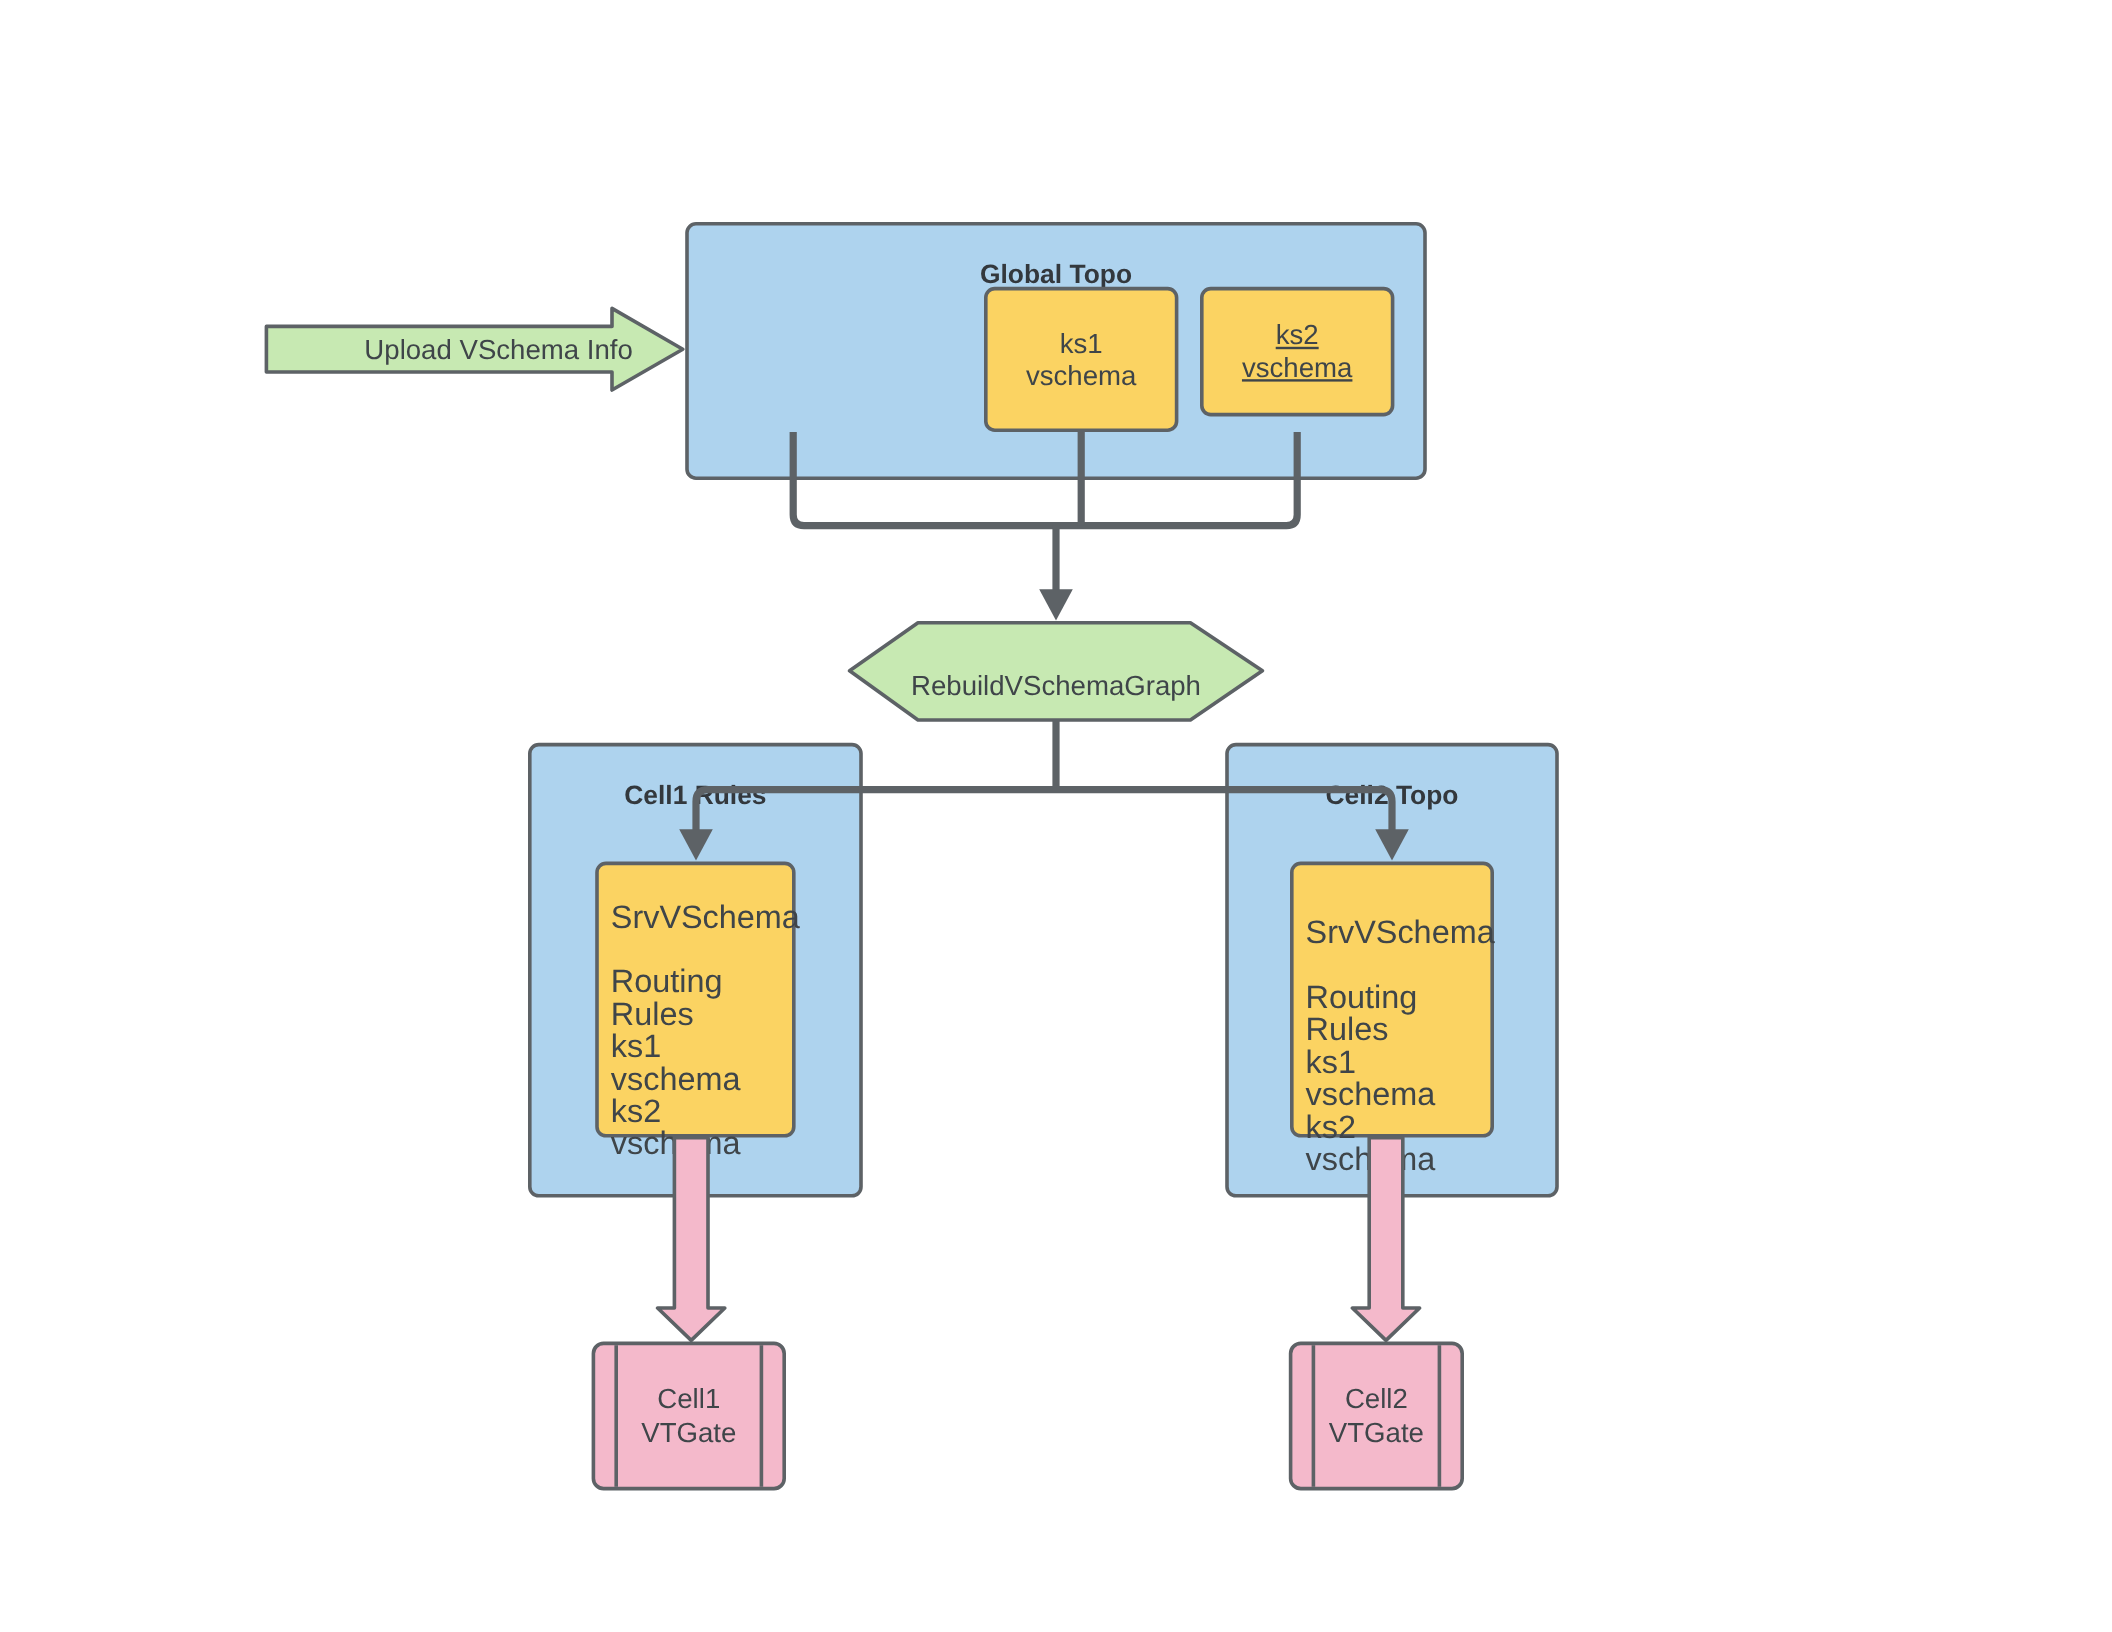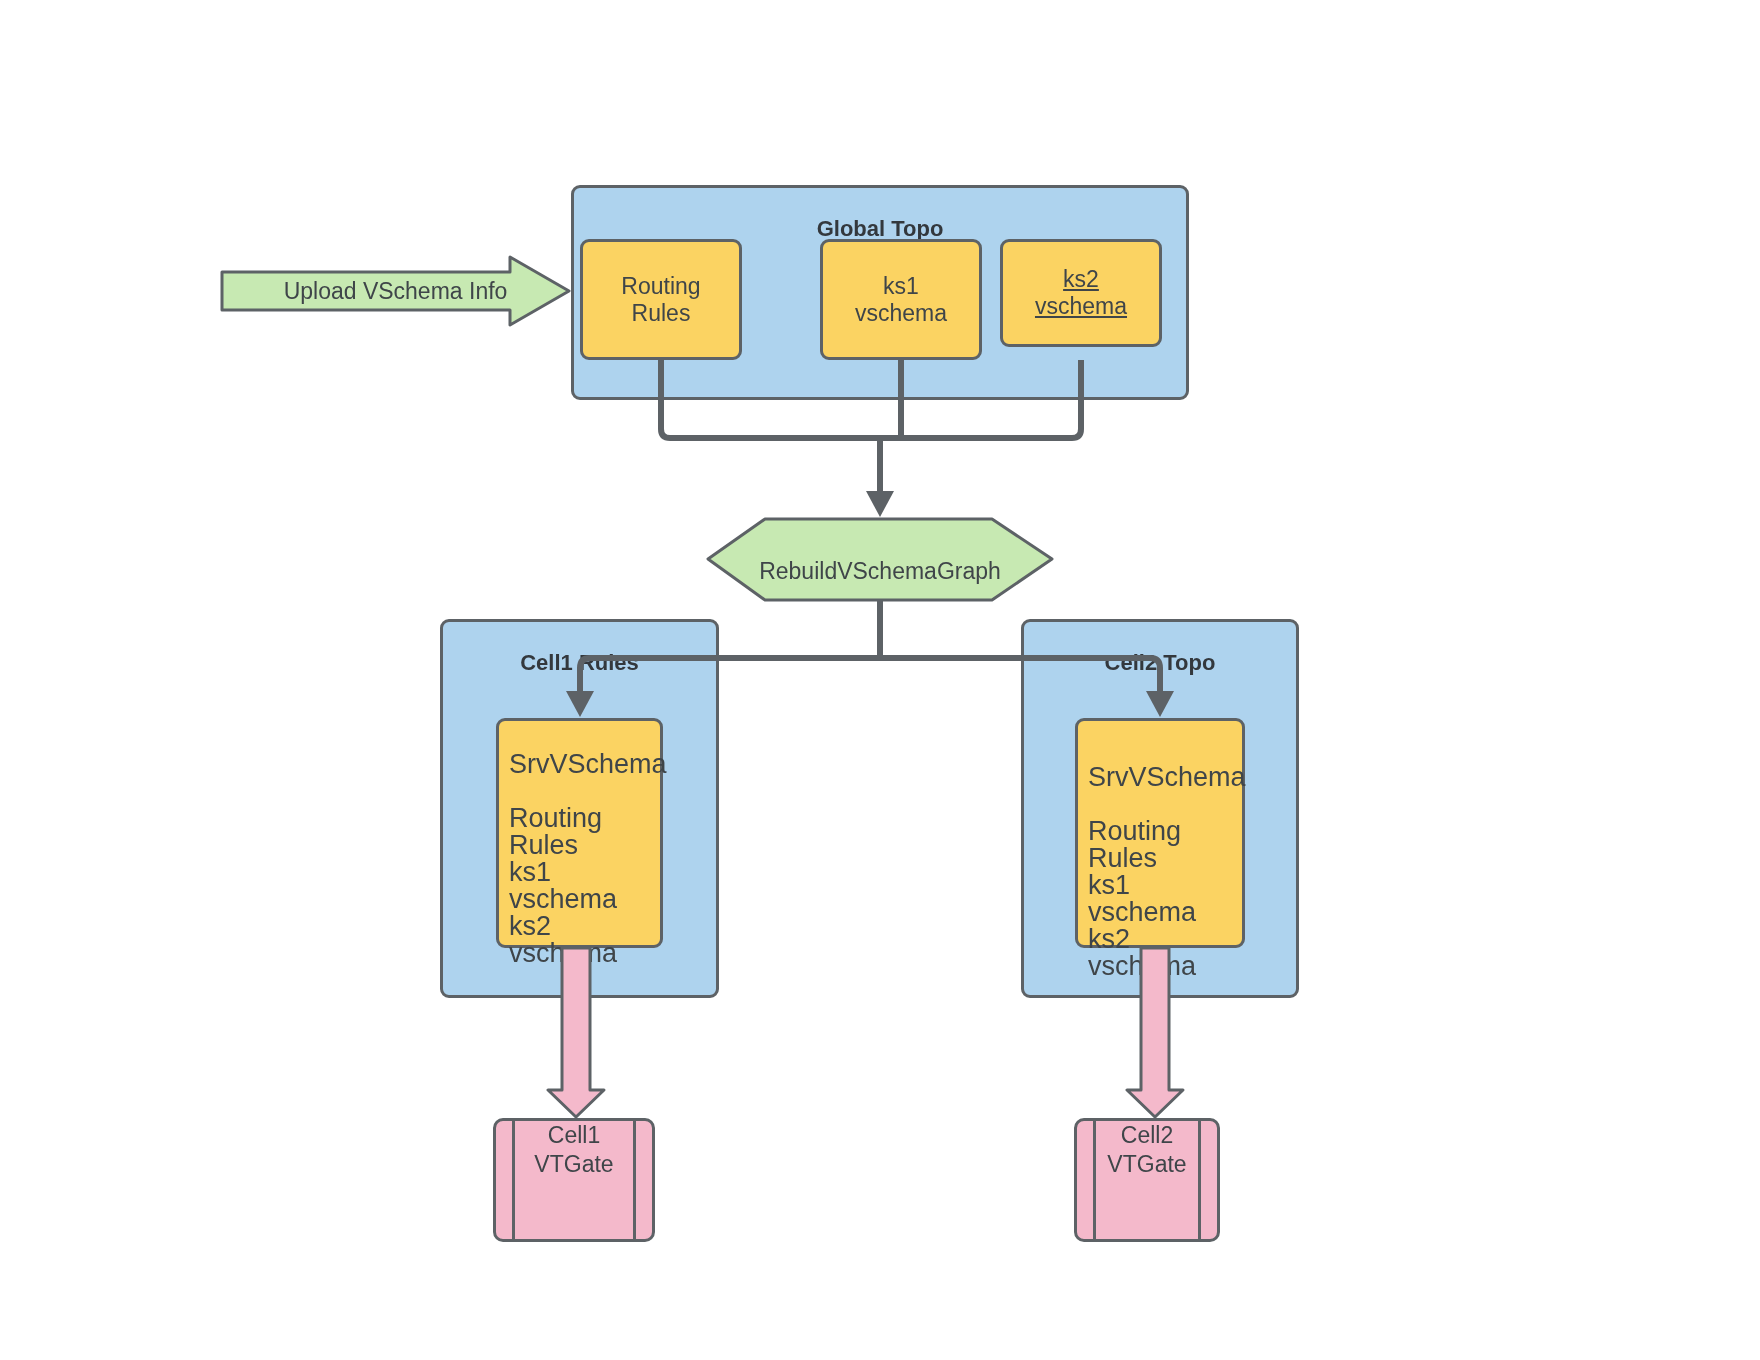--- a/index.html
+++ b/index.html
@@ -8,44 +8,38 @@
   .container{position:absolute;background:#aed3ee;border:3px solid #5d6266;border-radius:9px;
              box-sizing:border-box;z-index:1;}
   .container-title{margin-top:28px;text-align:center;font-weight:bold;font-size:22px;color:#33383d;}
   .ybox{position:absolute;background:#fbd362;border:3px solid #5d6266;border-radius:9px;
         box-sizing:border-box;z-index:2;}
   .ybox.centered{display:flex;align-items:center;justify-content:center;text-align:center;
                  font-size:23px;line-height:27px;}
   .srv-text{font-size:27px;line-height:27px;padding-left:10px;}
   .gap{height:27px;}
   .vtgate{position:absolute;background:#f4b9cb;border:3px solid #5d6266;border-radius:10px;
-          box-sizing:border-box;z-index:2;display:flex;align-items:flex-start;justify-content:center;
+          box-sizing:border-box;z-index:2;display:flex;align-items:center;justify-content:center;
           text-align:center;font-size:23px;line-height:29px;}
   .vtgate .vline{position:absolute;top:0;bottom:0;width:3px;background:#5d6266;}
   .vtgate .vline.left{left:16px;}
   .vtgate .vline.right{right:16px;}
   svg.overlay{position:absolute;left:0;top:0;z-index:3;}
   .shape-label{position:absolute;z-index:4;display:flex;align-items:center;justify-content:center;
                text-align:center;font-size:23px;color:#3f4549;}
 </style>
 </head>
 <body>
 
 <div class="canvas">
 
   <div class="container" style="left:571px;top:185px;width:618px;height:215px;">
     <div class="container-title">Global Topo</div>
   </div>
 
-  <div class="ybox centered" style="left:580px;top:239px;width:162px;height:121px;">
-    <div>
-      <div>Routing</div>
-      <div>Rules</div>
-    </div>
-  </div>
   <div class="ybox centered" style="left:820px;top:239px;width:162px;height:121px;">
     <div>
       <div>ks1</div>
       <div>vschema</div>
     </div>
   </div>
   <div class="ybox centered" style="left:1000px;top:239px;width:162px;height:108px;text-decoration:underline;">
     <div>
       <div>ks2</div>
       <div>vschema</div>
@@ -108,16 +102,16 @@
 
     <path d="M880,600 L880,658" fill="none" stroke="#5d6266" stroke-width="6"></path>
     <path d="M580,694 L580,668 Q580,658 590,658 L1150,658 Q1160,658 1160,668 L1160,694" fill="none" stroke="#5d6266" stroke-width="6"></path>
     <polygon points="580,717 566,691 594,691" fill="#5d6266"></polygon>
     <polygon points="1160,717 1146,691 1174,691" fill="#5d6266"></polygon>
 
     <path d="M562,948 L590,948 L590,1090 L604,1090 L576,1117 L548,1090 L562,1090 Z" fill="#f4b9cb" stroke="#5d6266" stroke-width="3" stroke-linejoin="round"></path>
     <path d="M1141,948 L1169,948 L1169,1090 L1183,1090 L1155,1117 L1127,1090 L1141,1090 Z" fill="#f4b9cb" stroke="#5d6266" stroke-width="3" stroke-linejoin="round"></path>
   </svg>
 
-  <div class="shape-label" style="left:222px;top:272px;width:347px;height:38px;">Upload VSchema Info</div>
+  <div class="shape-label" style="left:222px;top:272px;width:347px;height:38px;padding-left:20px;">Upload VSchema Info</div>
   <div class="shape-label" style="left:708px;top:519px;width:344px;height:105px;">RebuildVSchemaGraph</div>
 
 </div>
 
 </body></html>

